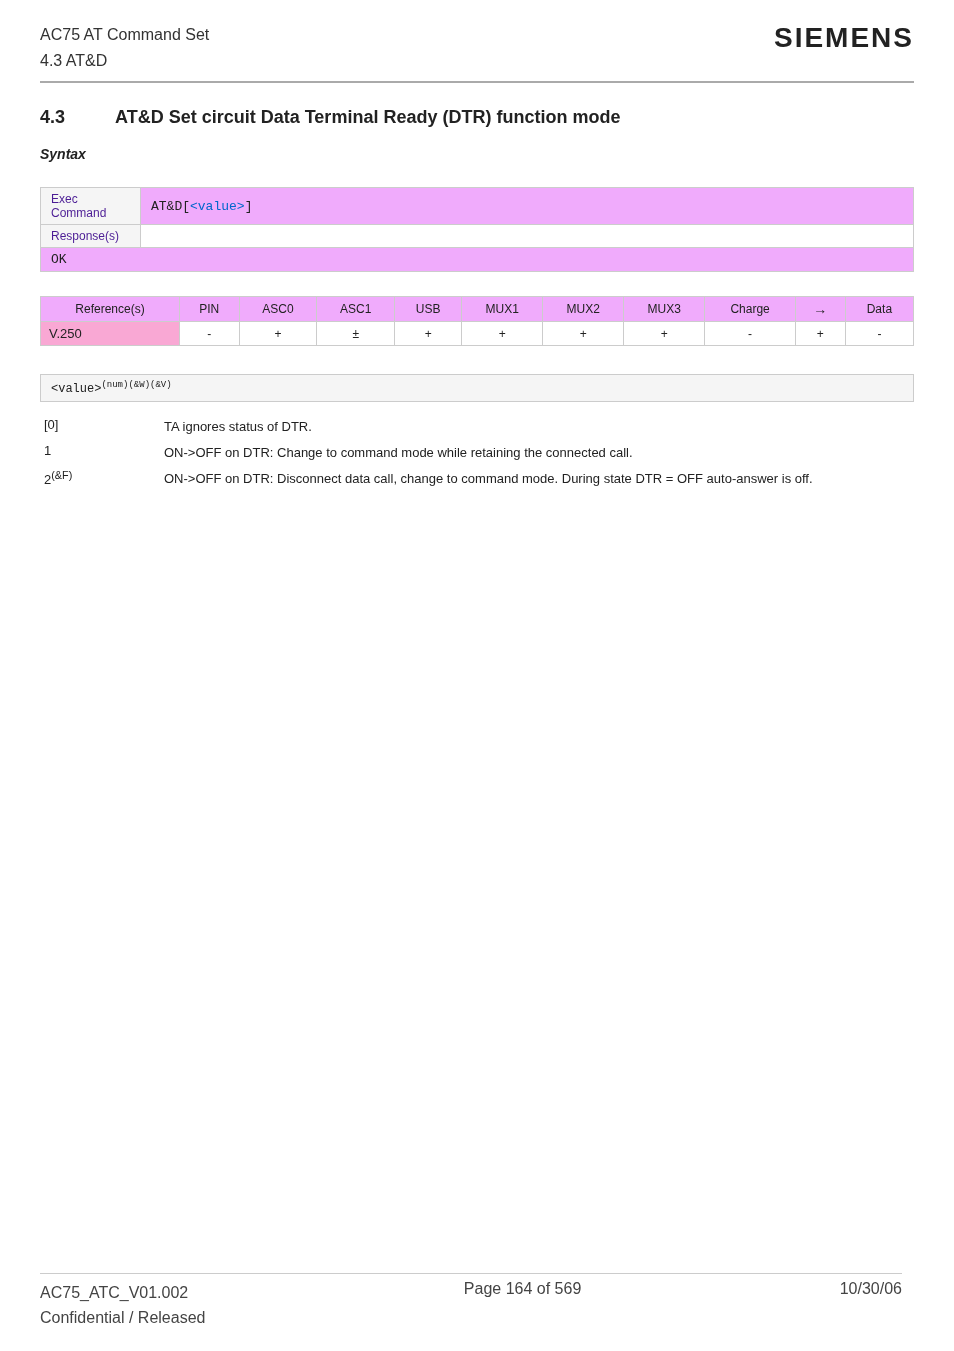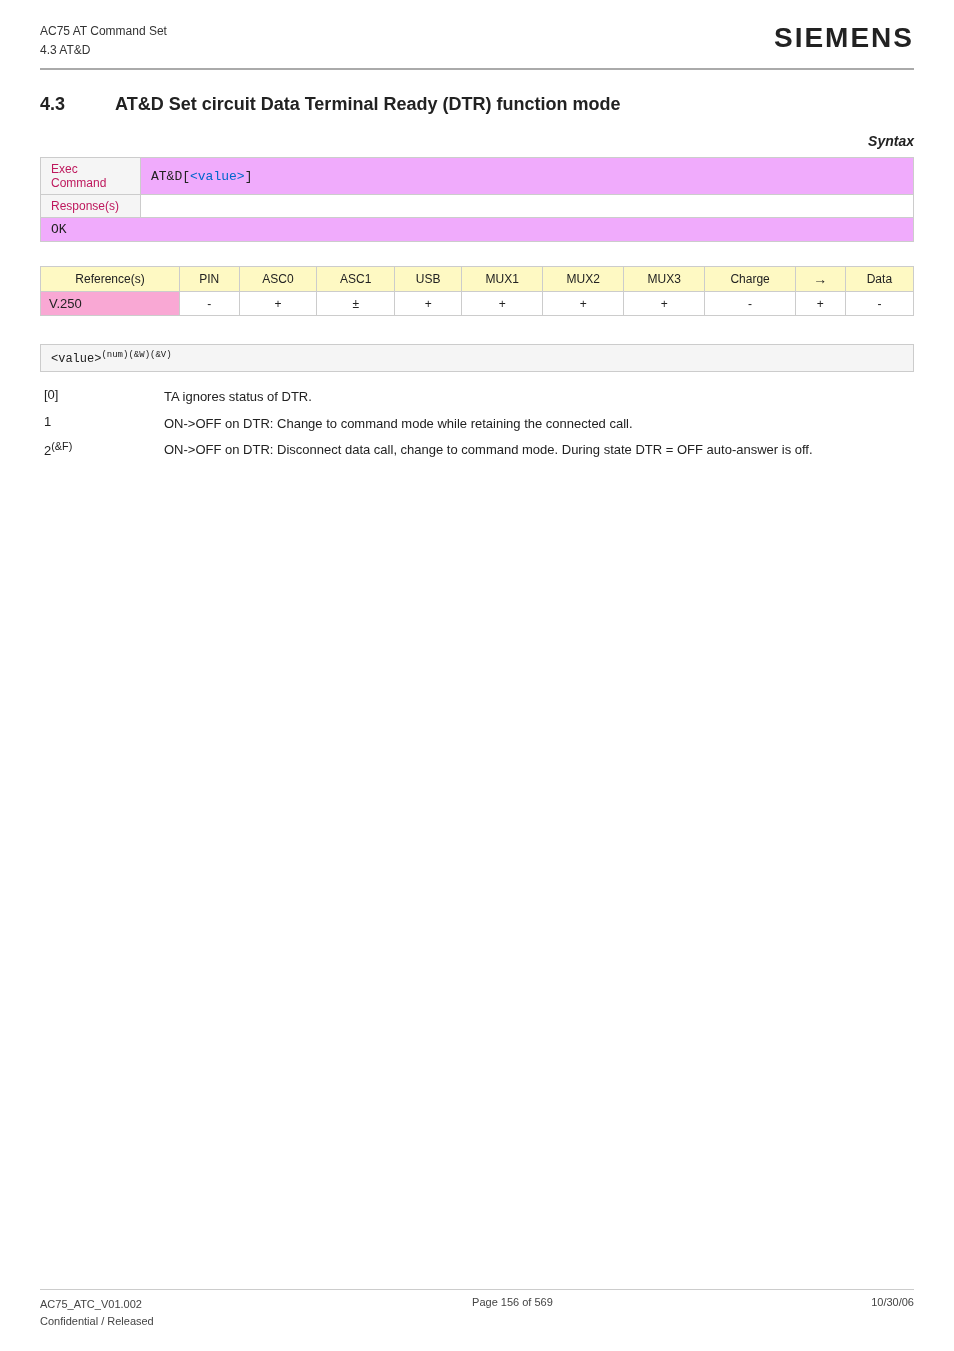--- a/index.html
+++ b/index.html
@@ -14,21 +14,21 @@
     }
 
     
     .page-header {
       display: flex;
       justify-content: space-between;
       align-items: flex-start;
       padding: 22px 40px 0 40px;
     }
     .header-left {
-      font-size: 12px;
+      font-size: 16px;
       color: #333;
       line-height: 1.6;
     }
     .header-right {
       font-size: 28px;
       font-weight: bold;
       letter-spacing: 2px;
       color: #222;
       font-family: Arial, Helvetica, sans-serif;
     }
@@ -67,38 +67,37 @@
     .body-text a, .inline-link {
       color: #0066cc;
       text-decoration: none;
     }
 
     
     .syntax-heading {
       font-style: italic;
       font-weight: bold;
       font-size: 14px;
-      margin-bottom: 8px;
-      text-align: right;
+      margin-bottom: 25px;
     }
 
     
     .syntax-table {
       width: 100%;
       border-collapse: collapse;
       margin-bottom: 24px;
       font-size: 13px;
     }
     .syntax-table td {
       border: 1px solid #ccc;
       padding: 4px 10px;
     }
     .syntax-table .label-cell {
       background: #f5f5f5;
-      color: #be185d;
+      color: #4c1d95;
       font-size: 12px;
       width: 100px;
     }
     .syntax-table .content-cell {
       background: #f0abfc;
       font-family: Liberation Mono, monospace;
       font-size: 13px;
     }
     .syntax-table .content-cell-plain {
       background: #fff;
@@ -114,21 +113,21 @@
       border-collapse: collapse;
       margin-bottom: 28px;
       font-size: 12px;
     }
     .ref-table th, .ref-table td {
       border: 1px solid #ccc;
       padding: 4px 8px;
       text-align: center;
     }
     .ref-table th {
-      background: #fef9c3;
+      background: #f0abfc;
       font-weight: normal;
       font-size: 12px;
     }
     .ref-table td.ref-value-label {
       background: #f9a8d4;
       text-align: left;
       font-size: 13px;
     }
     .ref-table .arrow-col {
       font-size: 14px;
@@ -171,24 +170,24 @@
     }
     .param-list .param-desc {
       line-height: 1.55;
     }
 
     
     .page-footer {
       position: absolute;
       bottom: 20px;
       left: 40px;
-      right: 40px;
+      right: 52px;
       display: flex;
       justify-content: space-between;
-      font-size: 11px;
+      font-size: 16px;
       color: #444;
       border-top: 1px solid #ccc;
       padding-top: 6px;
       gap: 45px;
     }
     .footer-left {
       line-height: 1.6;
     }
   </style>
 </head>
@@ -284,15 +283,15 @@
     </tbody>
   </table>
 
 </div>
 
 <div class="page-footer">
   <div class="footer-left">
     <div>AC75_ATC_V01.002</div>
     <div>Confidential / Released</div>
   </div>
-  <div>Page 156 of 569</div>
+  <div>Page 164 of 569</div>
   <div>10/30/06</div>
 </div>
 
 </body></html>

